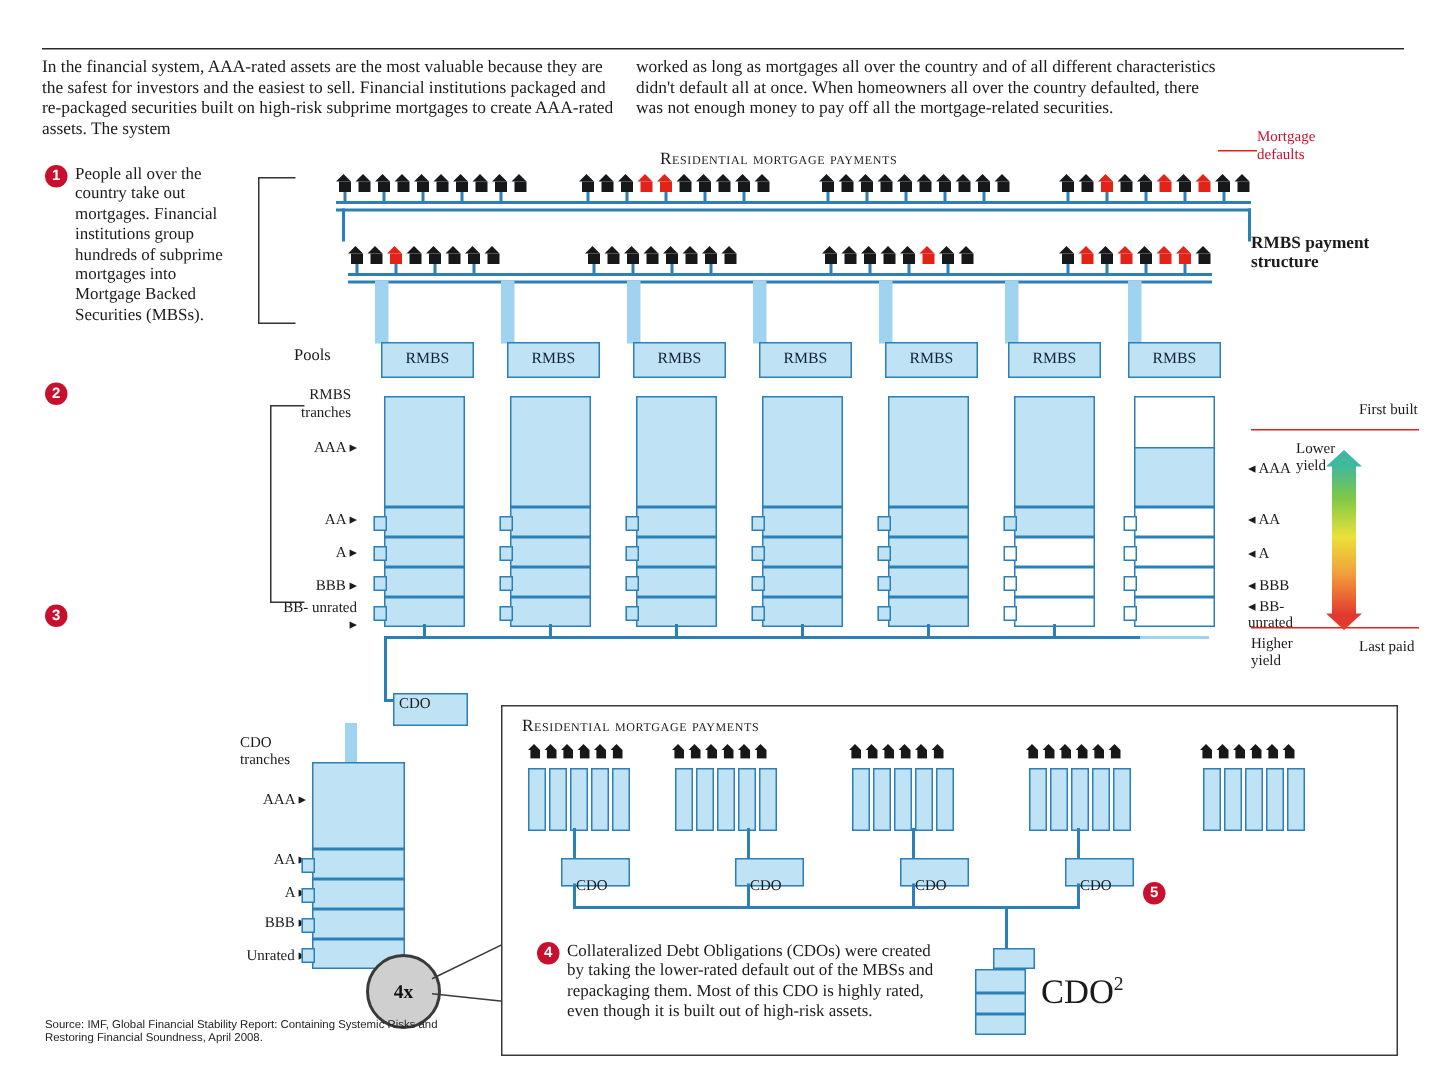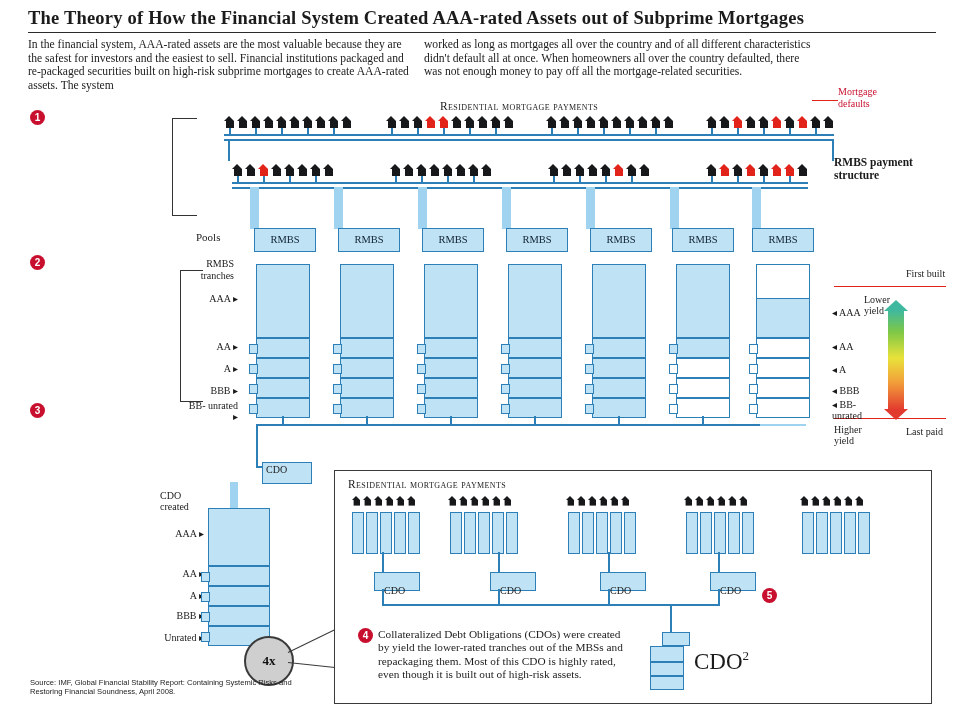--- a/index.html
+++ b/index.html
@@ -136,26 +136,26 @@
   .cdo2{
     position:absolute;font-size:23px;font-family:"Liberation Serif", serif;
   }
   .cdo2 sup{font-size:13px;}
 </style>
 </head>
 <body>
 
 <div class="page">
 
-  <div class="title">The Theory of How the Financial System Created AAA-rated Assets out of Subprime Mortgages</div>
   <div class="rule"></div>
   <div class="intro-col right">worked as long as mortgages all over the country and of all different characteristics didn't default all at once. When homeowners all over the country defaulted, there was not enough money to pay off all the mortgage-related securities.</div>
   <div class="intro-col left">In the financial system, AAA-rated assets are the most valuable because they are the safest for investors and the easiest to sell. Financial institutions packaged and re-packaged securities built on high-risk subprime mortgages to create AAA-rated assets. The system</div>
 
   <div class="step" style="left:30px;top:110px;">1</div>
+  <div class="step-txt" style="left:50px;top:110px;width:106px;">People all over the country take out mortgages. Financial institutions group hundreds of subprime mortgages into Mortgage Backed Securities (MBSs).</div>
 
   <div class="step" style="left:30px;top:255px;">2</div>
 
   <div class="step" style="left:30px;top:403px;">3</div>
 
   <div class="bracket" style="left:172px;top:118px;width:24px;height:96px;border-right:none;"></div>
   <div class="bracket" style="left:180px;top:270px;width:22px;height:130px;border-right:none;"></div>
 
   <div class="lbl sc-head" style="left:440px;top:100px;font-size:11.5px;">Residential mortgage payments</div>
   <div class="lbl small" style="left:838px;top:86px;width:70px;color:#c8102e;">Mortgage defaults</div>
@@ -640,21 +640,21 @@
 
   <div class="lbl small" style="left:832px;top:307px;">◂ AAA</div>
   <div class="lbl small" style="left:832px;top:341px;">◂ AA</div>
   <div class="lbl small" style="left:832px;top:364px;">◂ A</div>
   <div class="lbl small" style="left:832px;top:385px;">◂ BBB</div>
   <div class="lbl small" style="left:832px;top:399px;width:56px;line-height:11px;">◂ BB- unrated</div>
 
   <div class="cdo-box" style="left:262px;top:462px;width:48px;height:20px;"></div>
   <div class="cdo-lbl" style="left:266px;top:464px;">CDO</div>
 
-  <div class="lbl small" style="left:160px;top:490px;width:44px;line-height:11px;">CDO created</div>
+  <div class="lbl small" style="left:160px;top:490px;width:44px;line-height:11px;">CDO tranches</div>
   <div class="lbl small" style="left:156px;top:528px;width:48px;text-align:right;">AAA ▸</div>
   <div class="lbl small" style="left:156px;top:568px;width:48px;text-align:right;">AA ▸</div>
   <div class="lbl small" style="left:156px;top:590px;width:48px;text-align:right;">A ▸</div>
   <div class="lbl small" style="left:152px;top:610px;width:52px;text-align:right;">BBB ▸</div>
   <div class="lbl small" style="left:146px;top:632px;width:58px;text-align:right;">Unrated ▸</div>
 
   <div class="pipe v" style="left:230px;top:482px;height:28px;width:8px;background:#9fd3ef;"></div>
   <div class="tr fill" style="left:208px;top:508px;width:60px;height:56px;position:absolute;"></div>
   <div class="tr fill" style="left:208px;top:566px;width:60px;height:18px;position:absolute;"></div>
   <div class="tr fill" style="left:208px;top:586px;width:60px;height:18px;position:absolute;"></div>
@@ -847,19 +847,19 @@
   <div class="pipe h" style="left:382px;top:604px;width:338px;"></div>
   <div class="pipe v" style="left:670px;top:604px;height:30px;"></div>
 
   <div class="cdo-box" style="left:662px;top:632px;width:26px;height:12px;"></div>
   <div class="tr fill" style="left:650px;top:646px;width:32px;height:14px;position:absolute;"></div>
   <div class="tr fill" style="left:650px;top:662px;width:32px;height:12px;position:absolute;"></div>
   <div class="tr fill" style="left:650px;top:676px;width:32px;height:12px;position:absolute;"></div>
   <div class="cdo2" style="left:694px;top:648px;"><span>CDO</span><sup>2</sup></div>
 
   <div class="step" style="left:358px;top:628px;">4</div>
-  <div class="step-txt" style="left:378px;top:628px;width:248px;">Collateralized Debt Obligations (CDOs) were created by yield the lower-rated tranches out of the MBSs and repackaging them. Most of this CDO is highly rated, even though it is built out of high-risk assets.</div>
+  <div class="step-txt" style="left:378px;top:628px;width:248px;">Collateralized Debt Obligations (CDOs) were created by taking the lower-rated default out of the MBSs and repackaging them. Most of this CDO is highly rated, even though it is built out of high-risk assets.</div>
 
   <div class="step" style="left:762px;top:588px;">5</div>
 
   <div class="src" style="width:270px;">Source: IMF, Global Financial Stability Report: Containing Systemic Risks and Restoring Financial Soundness, April 2008.</div>
 
 </div>
 
 </body></html>

